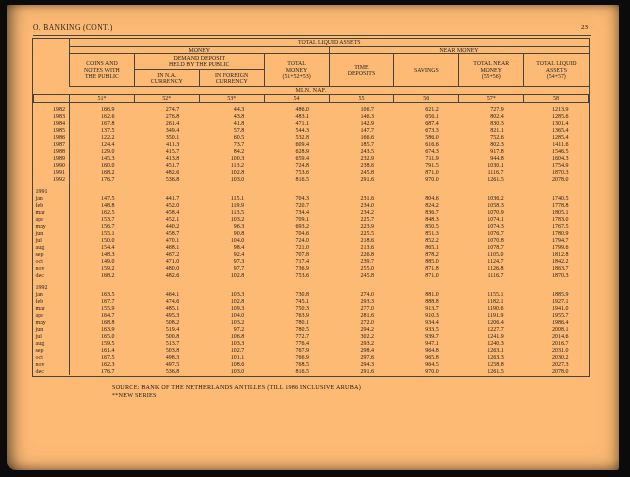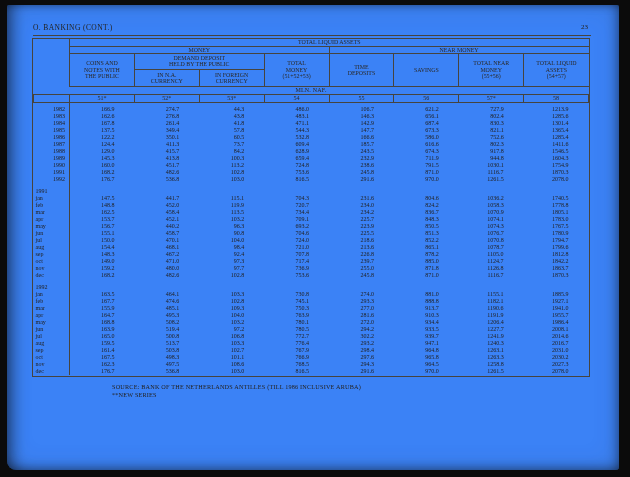--- a/index.html
+++ b/index.html
@@ -5,21 +5,21 @@
   html,body{margin:0;padding:0;}
   body{
     width:630px;height:477px;
     background:#0b0b0b;
     position:relative;
     font-family:"Liberation Serif","DejaVu Serif",serif;
     overflow:hidden;
   }
   .page{
     position:absolute;left:7px;top:5px;width:612px;height:465px;
-    background:#3b82f6;
+    background:#fdba74;
     border-radius:2px 2px 3px 9px;
     box-shadow:
       inset 0 0 28px rgba(70,62,50,0.14),
       inset 13px 0 16px -9px rgba(0,0,0,0.55),
       inset -9px 0 12px -7px rgba(0,0,0,0.40),
       inset 0 -9px 12px -7px rgba(0,0,0,0.35),
       inset 0 6px 8px -6px rgba(0,0,0,0.35);
     color:#1d1c1a;
   }
   .doc-title{

